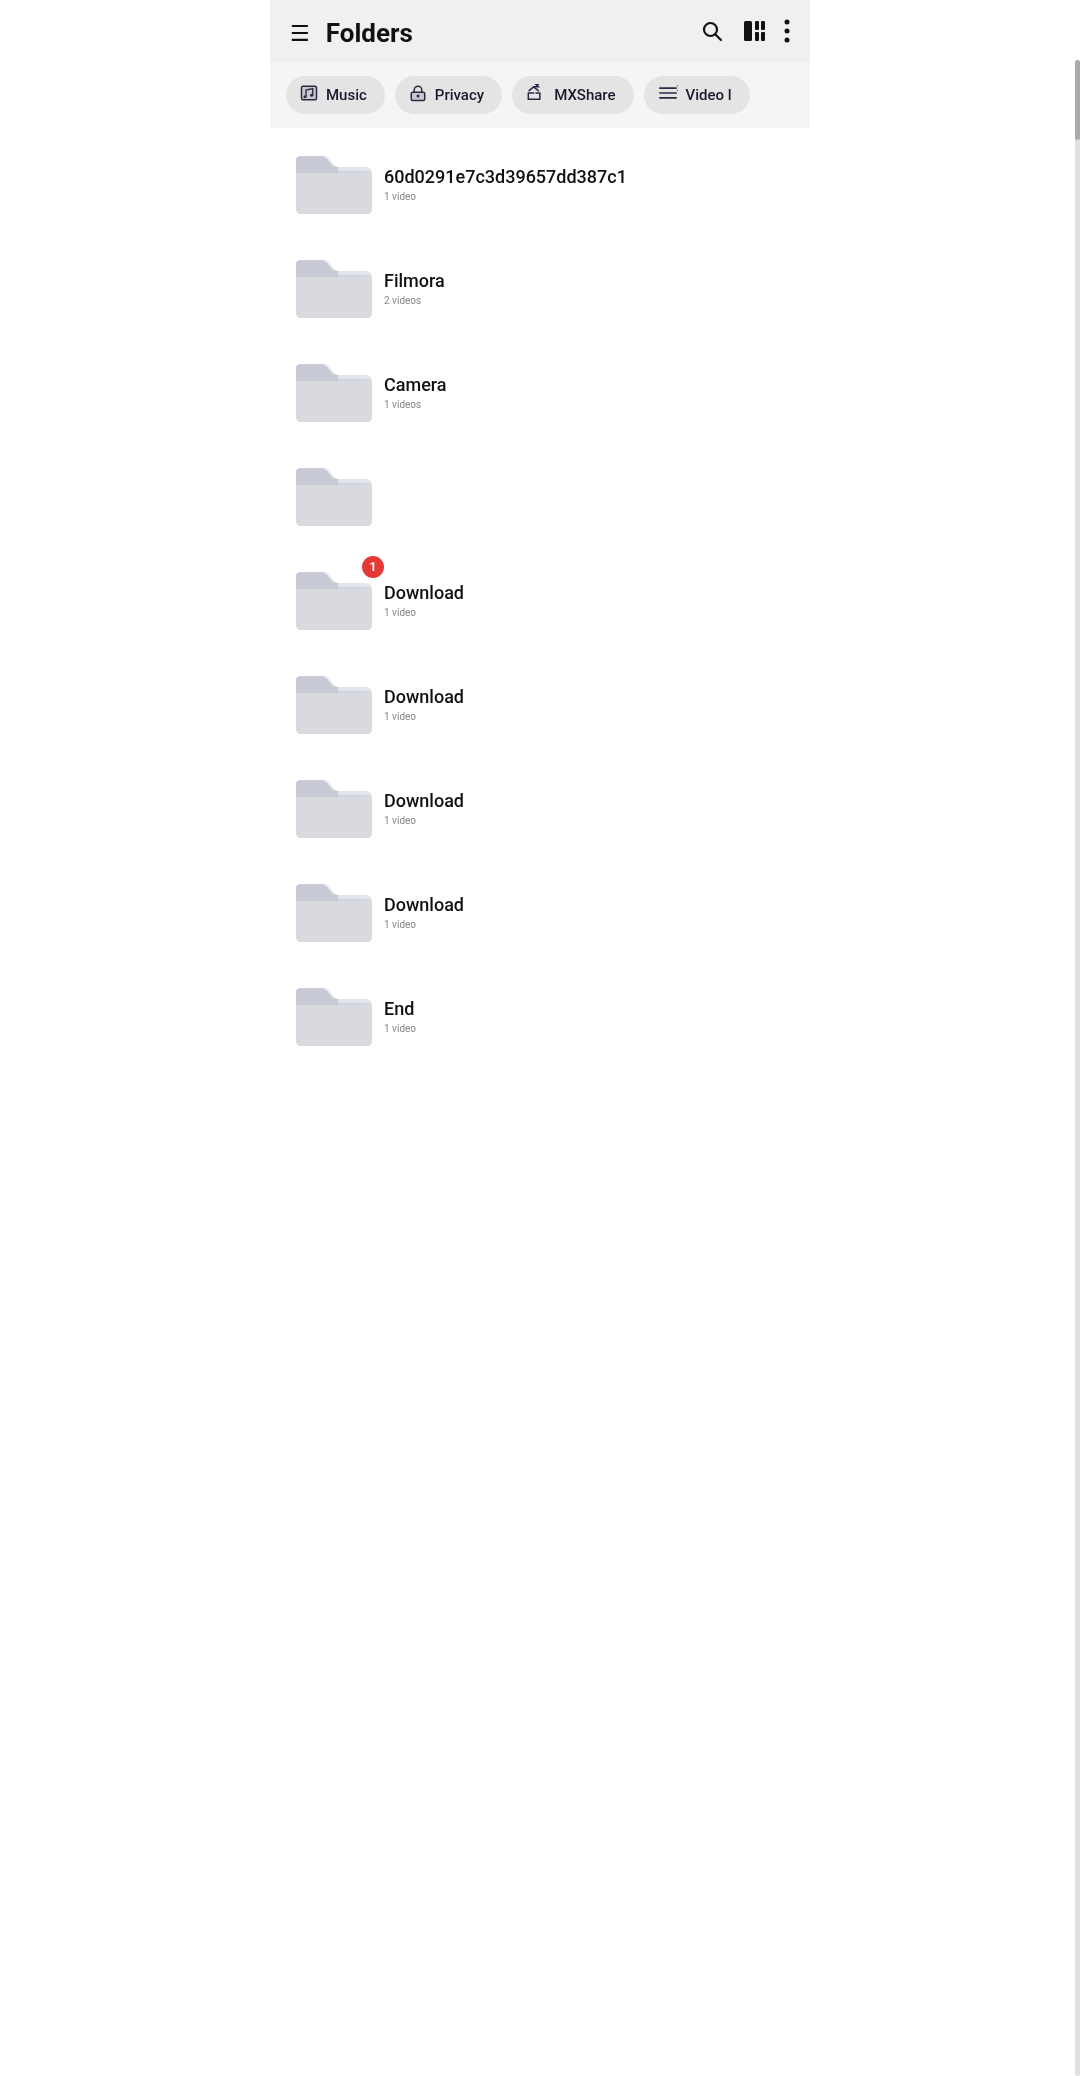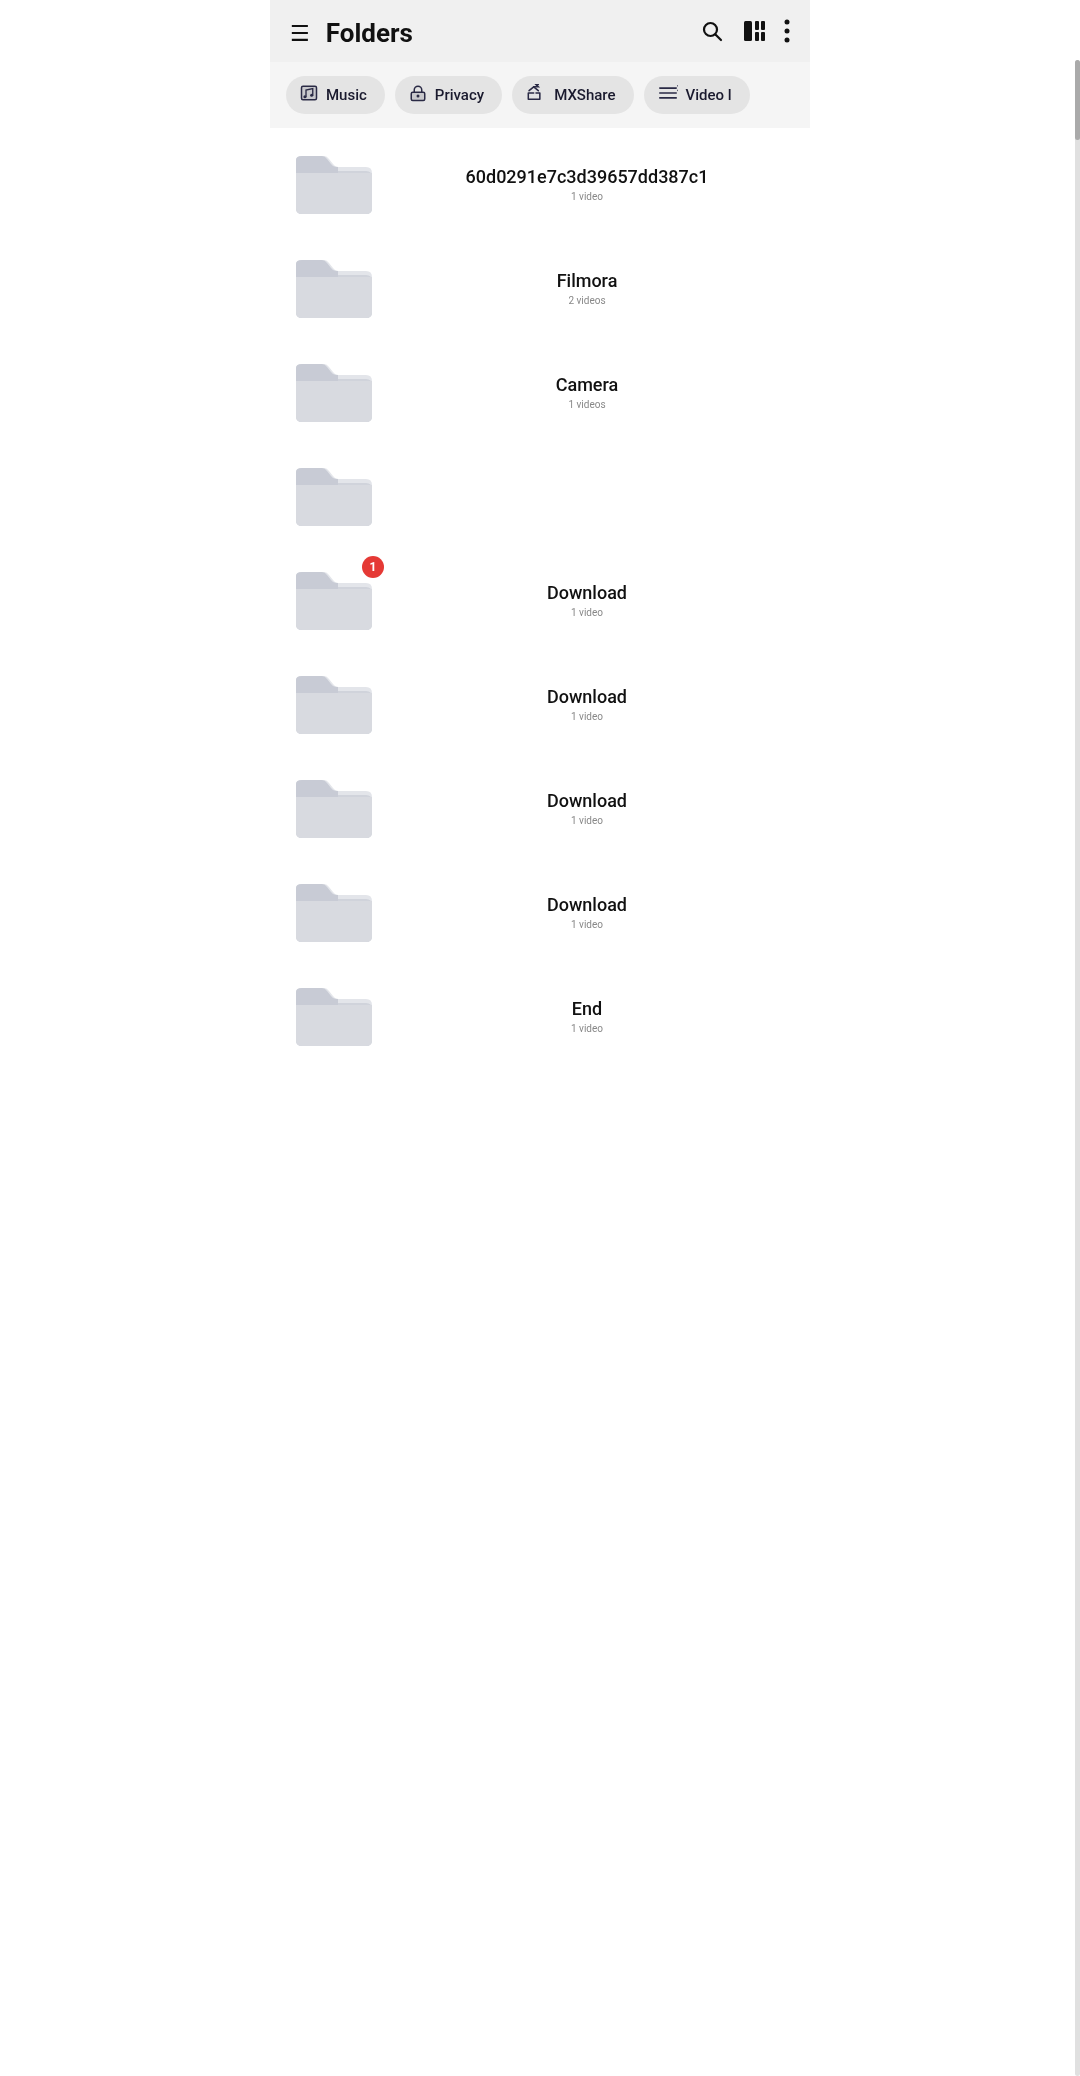--- a/index.html
+++ b/index.html
@@ -91,21 +91,20 @@
       padding: 4px 0;
     }
     .folder-item {
       display: flex;
       align-items: center;
       padding: 14px 20px;
       gap: 6px;
       background: #fff;
       cursor: pointer;
       min-height: 90px;
-      text-align: center;
     }
     .folder-thumb-wrap {
       position: relative;
       flex-shrink: 0;
     }
 
     
     .folder-svg {
       width: 88px;
       height: 72px;

